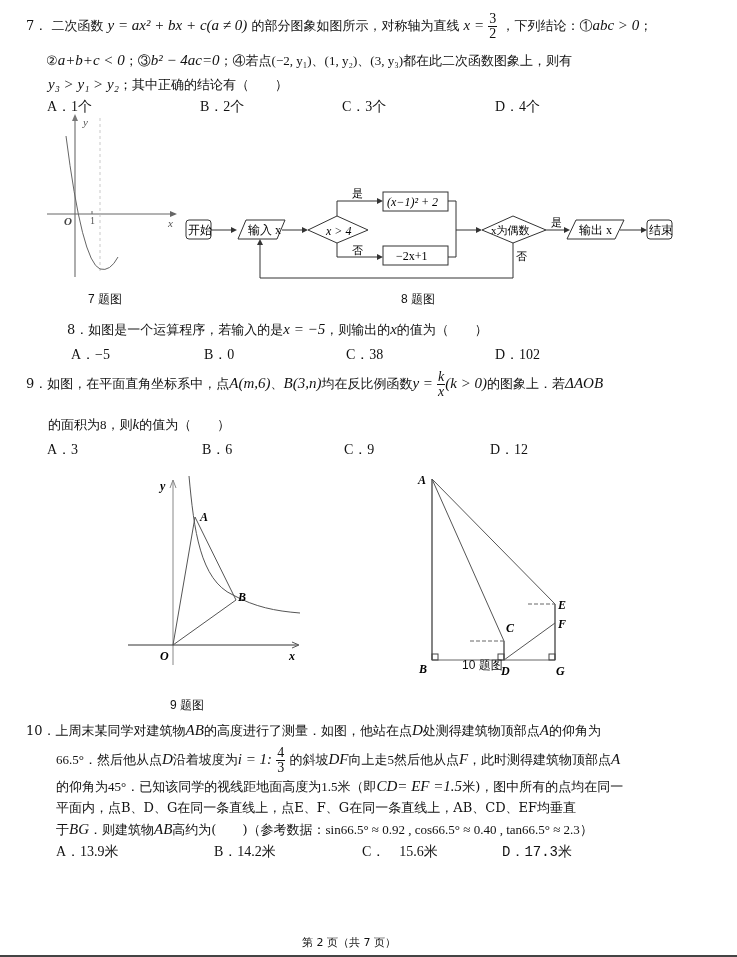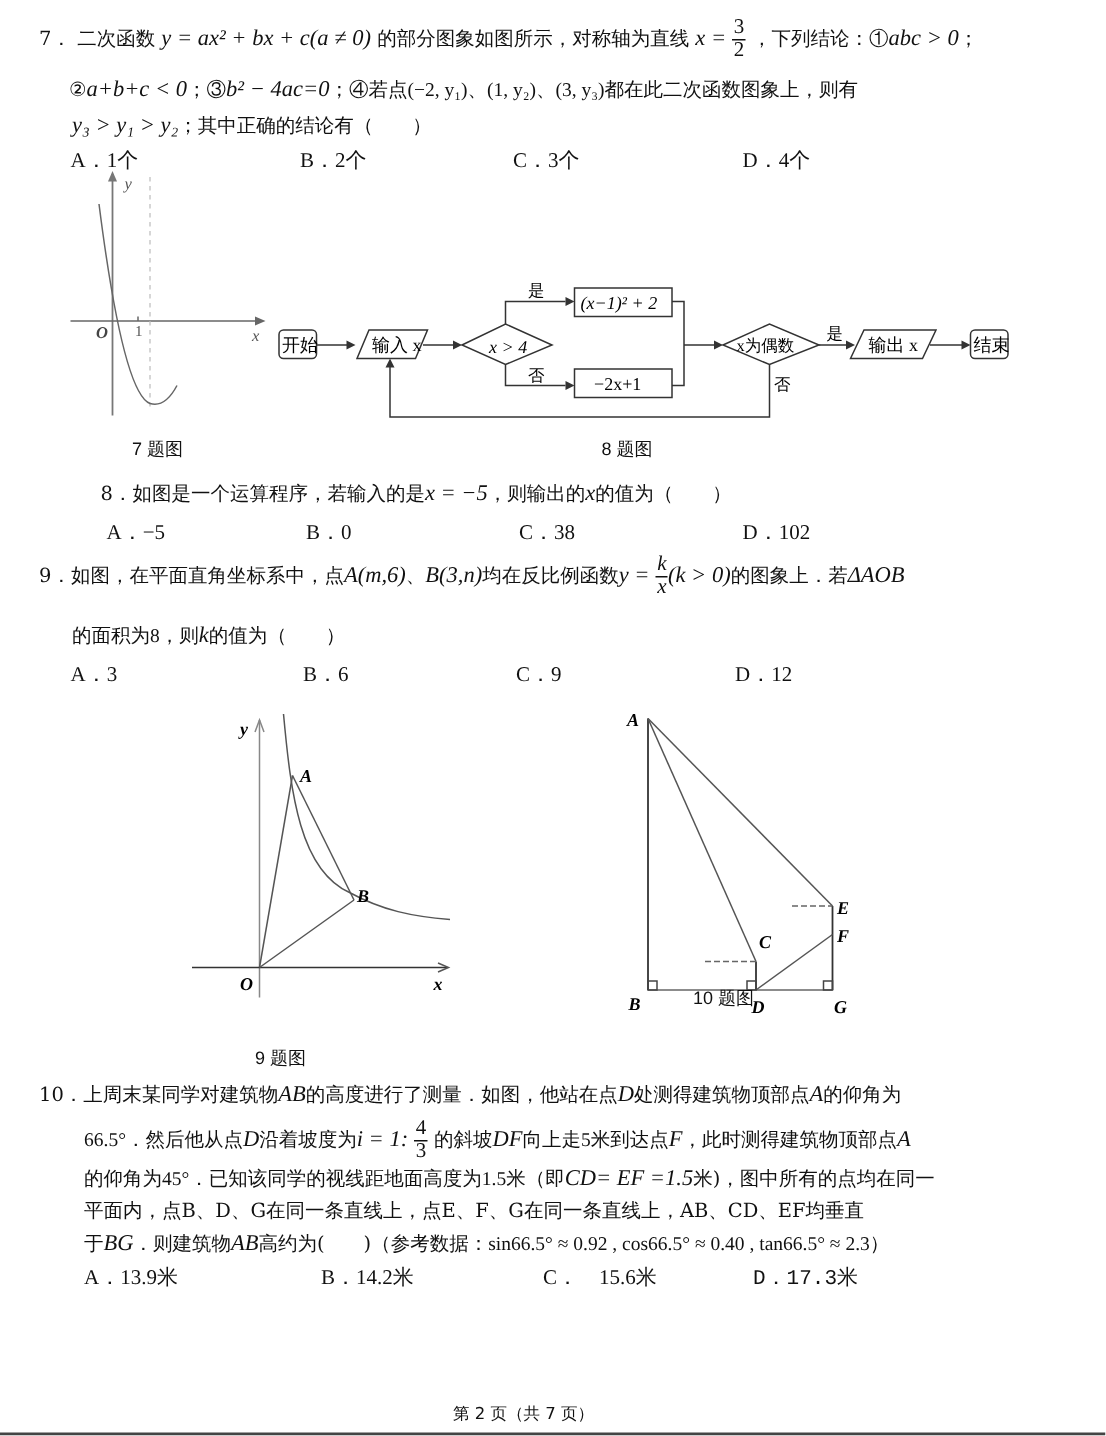--- a/index.html
+++ b/index.html
@@ -166,21 +166,21 @@
   <text x="146" y="205" font-size="12" font-style="italic" font-weight="bold">G</text>
 </svg>
 <div class="abs cap" style="left:462px; top:657px;">10 题图</div>
 
 <div class="abs txt" style="left:26px; top:722px;">
   <span>10．</span><span>上周末某同学对建筑物</span><span class="m">AB</span><span>的高度进行了测量．如图，他站在点</span><span class="m">D</span><span>处测得建筑物顶部点</span><span class="m">A</span><span>的仰角为</span>
 </div>
 <div class="abs txt" style="left:56px; top:746px;">
   <span class="mn">66.5°</span><span>．然后他从点</span><span class="m">D</span><span>沿着坡度为</span><span class="m">i = 1:</span>
   <span class="frac"><span class="num">4</span><span class="den">3</span></span>
-  <span>的斜坡</span><span class="m">DF</span><span>向上走</span><span class="mn">5</span><span>米到达点</span><span class="m">F</span><span>，此时测得建筑物顶部点</span><span class="m">A</span>
+  <span>的斜坡</span><span class="m">DF</span><span>向上走</span><span class="mn">5</span><span>然后他从点</span><span class="m">F</span><span>，此时测得建筑物顶部点</span><span class="m">A</span>
 </div>
 <div class="abs txt" style="left:56px; top:778px;">
   <span>的仰角为</span><span class="mn">45°</span><span>．已知该同学的视线距地面高度为</span><span class="mn">1.5</span><span>米（即</span><span class="m">CD= EF =1.5</span><span>米)，图中所有的点均在同一</span>
 </div>
 <div class="abs txt" style="left:56px; top:800px;">
   <span>平面内，点B、D、G在同一条直线上，点E、F、G在同一条直线上，AB、CD、EF均垂直</span>
 </div>
 <div class="abs txt" style="left:56px; top:821px;">
   <span>于</span><span class="m">BG</span><span>．则建筑物</span><span class="m">AB</span><span>高约为(　　)（参考数据：</span><span class="mn">sin66.5° ≈ 0.92 , cos66.5° ≈ 0.40 , tan66.5° ≈ 2.3</span><span>）</span>
 </div>

